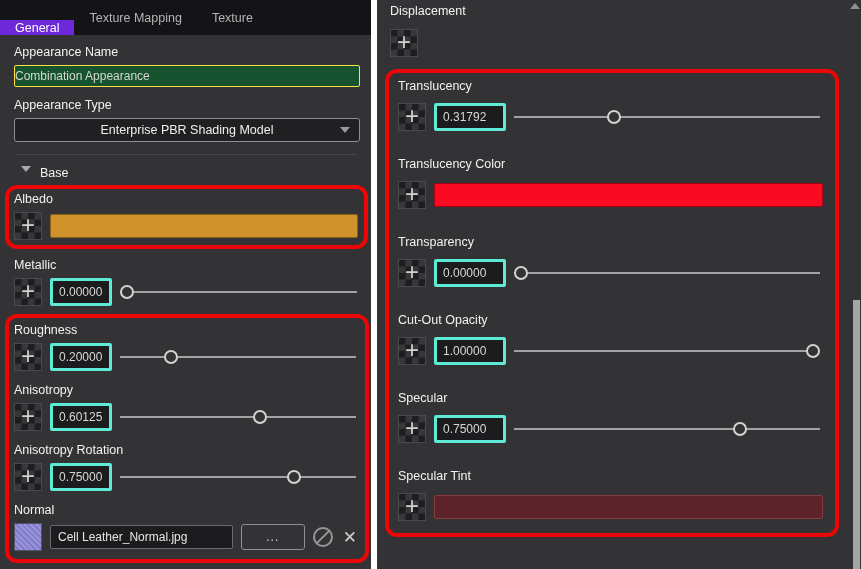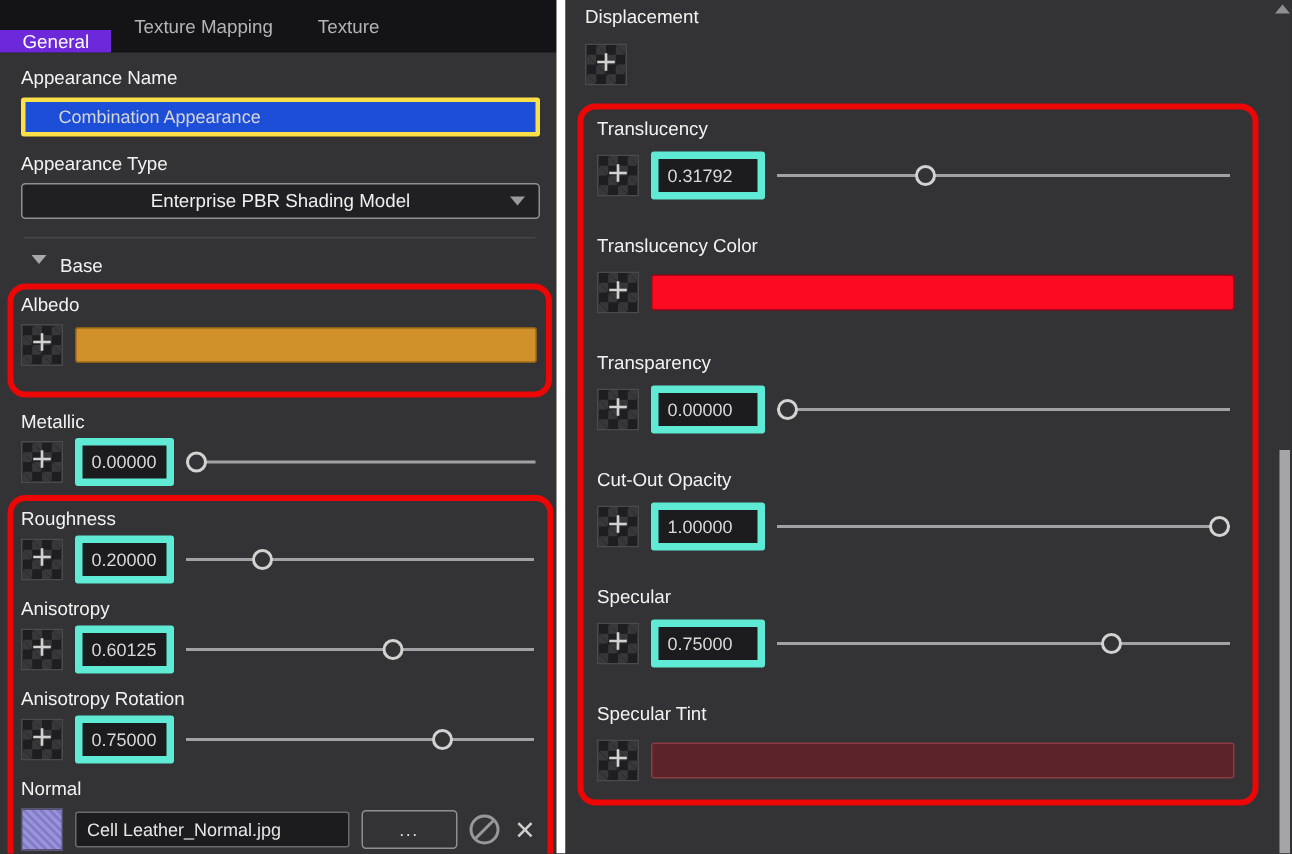--- a/index.html
+++ b/index.html
@@ -15,22 +15,22 @@
 
   
   .tabbar{height:35px;background:#141416;display:flex;align-items:stretch;}
   .tab{display:flex;align-items:center;padding:0 15px;font-size:12.5px;color:#b4b4b6;cursor:default;}
   .tab.active{background:#6d28d9;color:#ffffff;margin-top:20px;}
 
   .label{font-size:12.5px;color:#f2f2f2;}
   .content{padding:0 11px 0 14px;}
 
   .text-input{
-    height:20px;background:#1d4ed8;border:3px solid #fde047;border-radius:2px;
-    color:#d6d6d6;font-size:12px;display:flex;align-items:center;padding-left:22px;
+    height:20px;background:#14532d;border:1px solid #fde047;border-radius:2px;
+    color:#d6d6d6;font-size:12px;display:flex;align-items:center;padding-left:0;
   }
   .dropdown{
     height:22px;background:#202022;border:1px solid #8f8f92;border-radius:3px;
     color:#efefef;font-size:12.5px;display:flex;align-items:center;justify-content:center;
     position:relative;
   }
   .dropdown .caret{position:absolute;right:9px;top:8px;width:0;height:0;
     border-left:5px solid transparent;border-right:5px solid transparent;border-top:6px solid #9a9a9c;}
 
   .separator{height:1px;background:#47474a;margin:12px 3px 0 2px;}
@@ -46,21 +46,21 @@
     background-color:#1e1e20;
     background-image:
       linear-gradient(45deg,#38383a 25%,transparent 25%,transparent 75%,#38383a 75%),
       linear-gradient(45deg,#38383a 25%,transparent 25%,transparent 75%,#38383a 75%);
     background-size:13px 13px;background-position:0 0,6.5px 6.5px;
     display:flex;align-items:center;justify-content:center;cursor:pointer;
   }
   .plus-glyph{color:#d2d2d2;font-size:24px;line-height:24px;font-weight:400;margin-top:-2px;}
 
   .value-box{
-    width:50px;flex:0 0 50px;height:22px;background:#1c1c1e;border:5px solid #5eead4;border-radius:2px;
+    width:50px;flex:0 0 50px;height:22px;background:#1c1c1e;border:3px solid #5eead4;border-radius:2px;
     color:#d8d8d8;font-size:12px;display:flex;align-items:center;padding-left:6px;
   }
   .right-panel .value-box{width:60px;flex:0 0 60px;}
 
   .slider{flex:1;position:relative;height:16px;margin-right:3px;}
   .slider .track{position:absolute;left:0;right:0;top:7px;height:2px;background:#a2a2a4;}
   .slider .handle{position:absolute;top:1px;width:10px;height:10px;border:2px solid #d2d2d2;
     border-radius:50%;background:#333335;}
 
   .swatch{flex:1;height:22px;border-radius:2px;border:1px solid rgba(0,0,0,0.35);cursor:pointer;}
@@ -112,21 +112,21 @@
     </div>
 
     <div class="separator"></div>
 
     <div class="section-row">
       <span class="tri-down"></span>
       <span class="label">Base</span>
     </div>
   </div>
 
-  <div class="hl" style="margin:5px 3px 0 5px;padding:3px 6px 17px 5px;">
+  <div class="hl" style="margin:5px 3px 0 5px;padding:3px 6px 5px 5px;">
     <div class="label item-label">Albedo</div>
     <div class="ctl-row">
       <div class="plus-btn">
         <span class="plus-glyph">+</span>
       </div>
       <div class="swatch" style="border-color: rgb(138, 95, 26); background: rgb(208, 144, 42);"></div>
     </div>
   </div>
 
   <div class="content">

